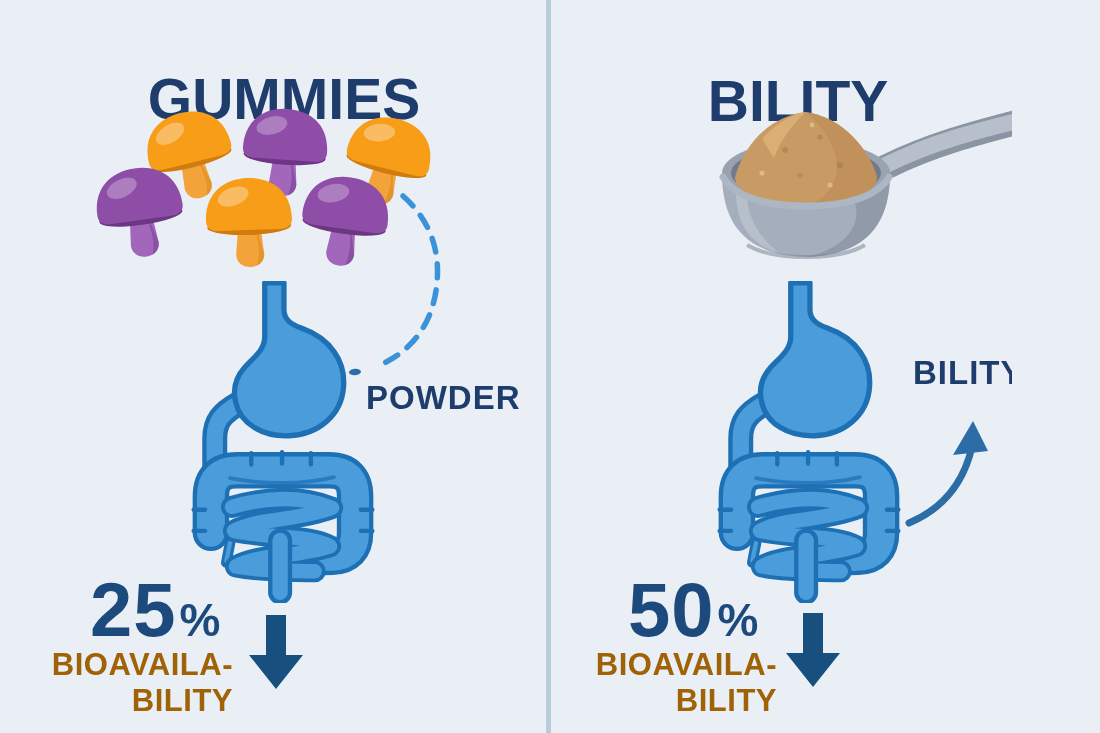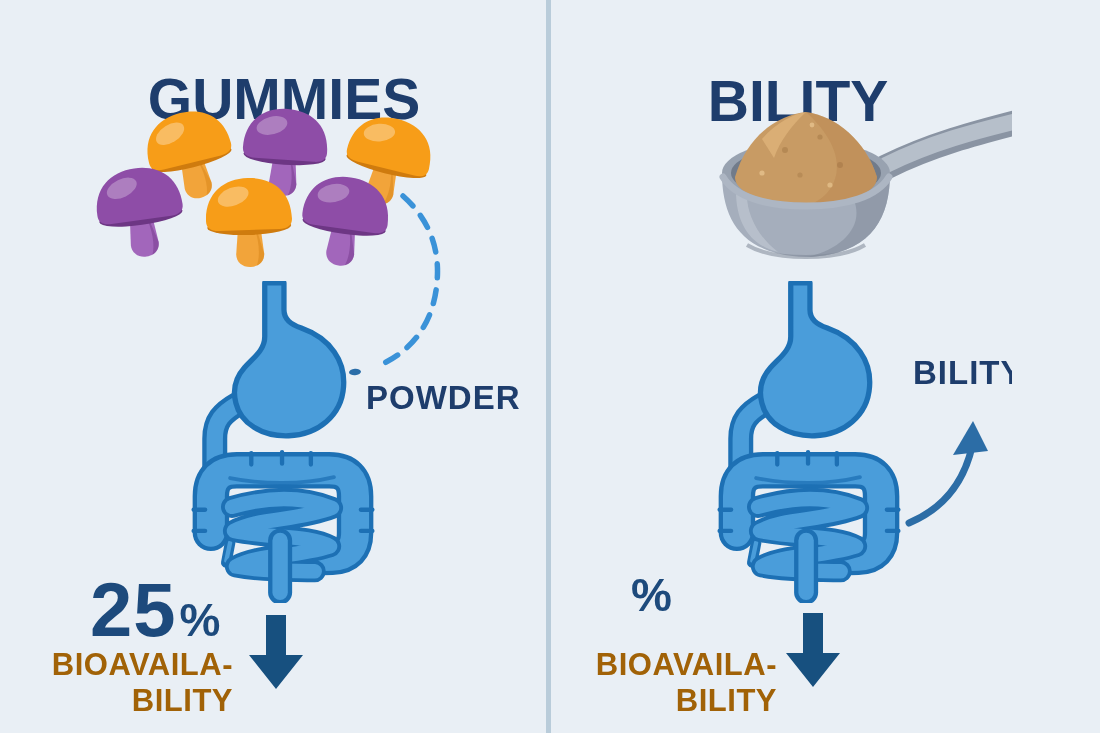--- a/index.html
+++ b/index.html
@@ -157,20 +157,21 @@
     </svg>
 
     <div class="speed-label" style="left:913px;top:356px;">BILITY</div>
 
     <svg style="left:895px;top:413px;" width="105" height="118" viewBox="0 0 105 118">
       <path d="M14,110 C52,94 70,64 77,34" stroke="#2c6da6" stroke-width="7" fill="none" stroke-linecap="round"></path>
       <path d="M78,8 L58,42 L93,38 Z" fill="#2c6da6"></path>
     </svg>
 
     <div class="stat" style="left:628px;top:572px;">
+      <span class="num">50</span>
       <span class="sign">%</span>
     </div>
 
     <div class="bio" style="left:577px;top:647px;">
       <div>BIOAVAILA-</div>
       <div>BILITY</div>
     </div>
 
     <svg style="left:783px;top:613px;" width="60" height="76" viewBox="0 0 60 76">
       <use href="#down-arrow"></use>

